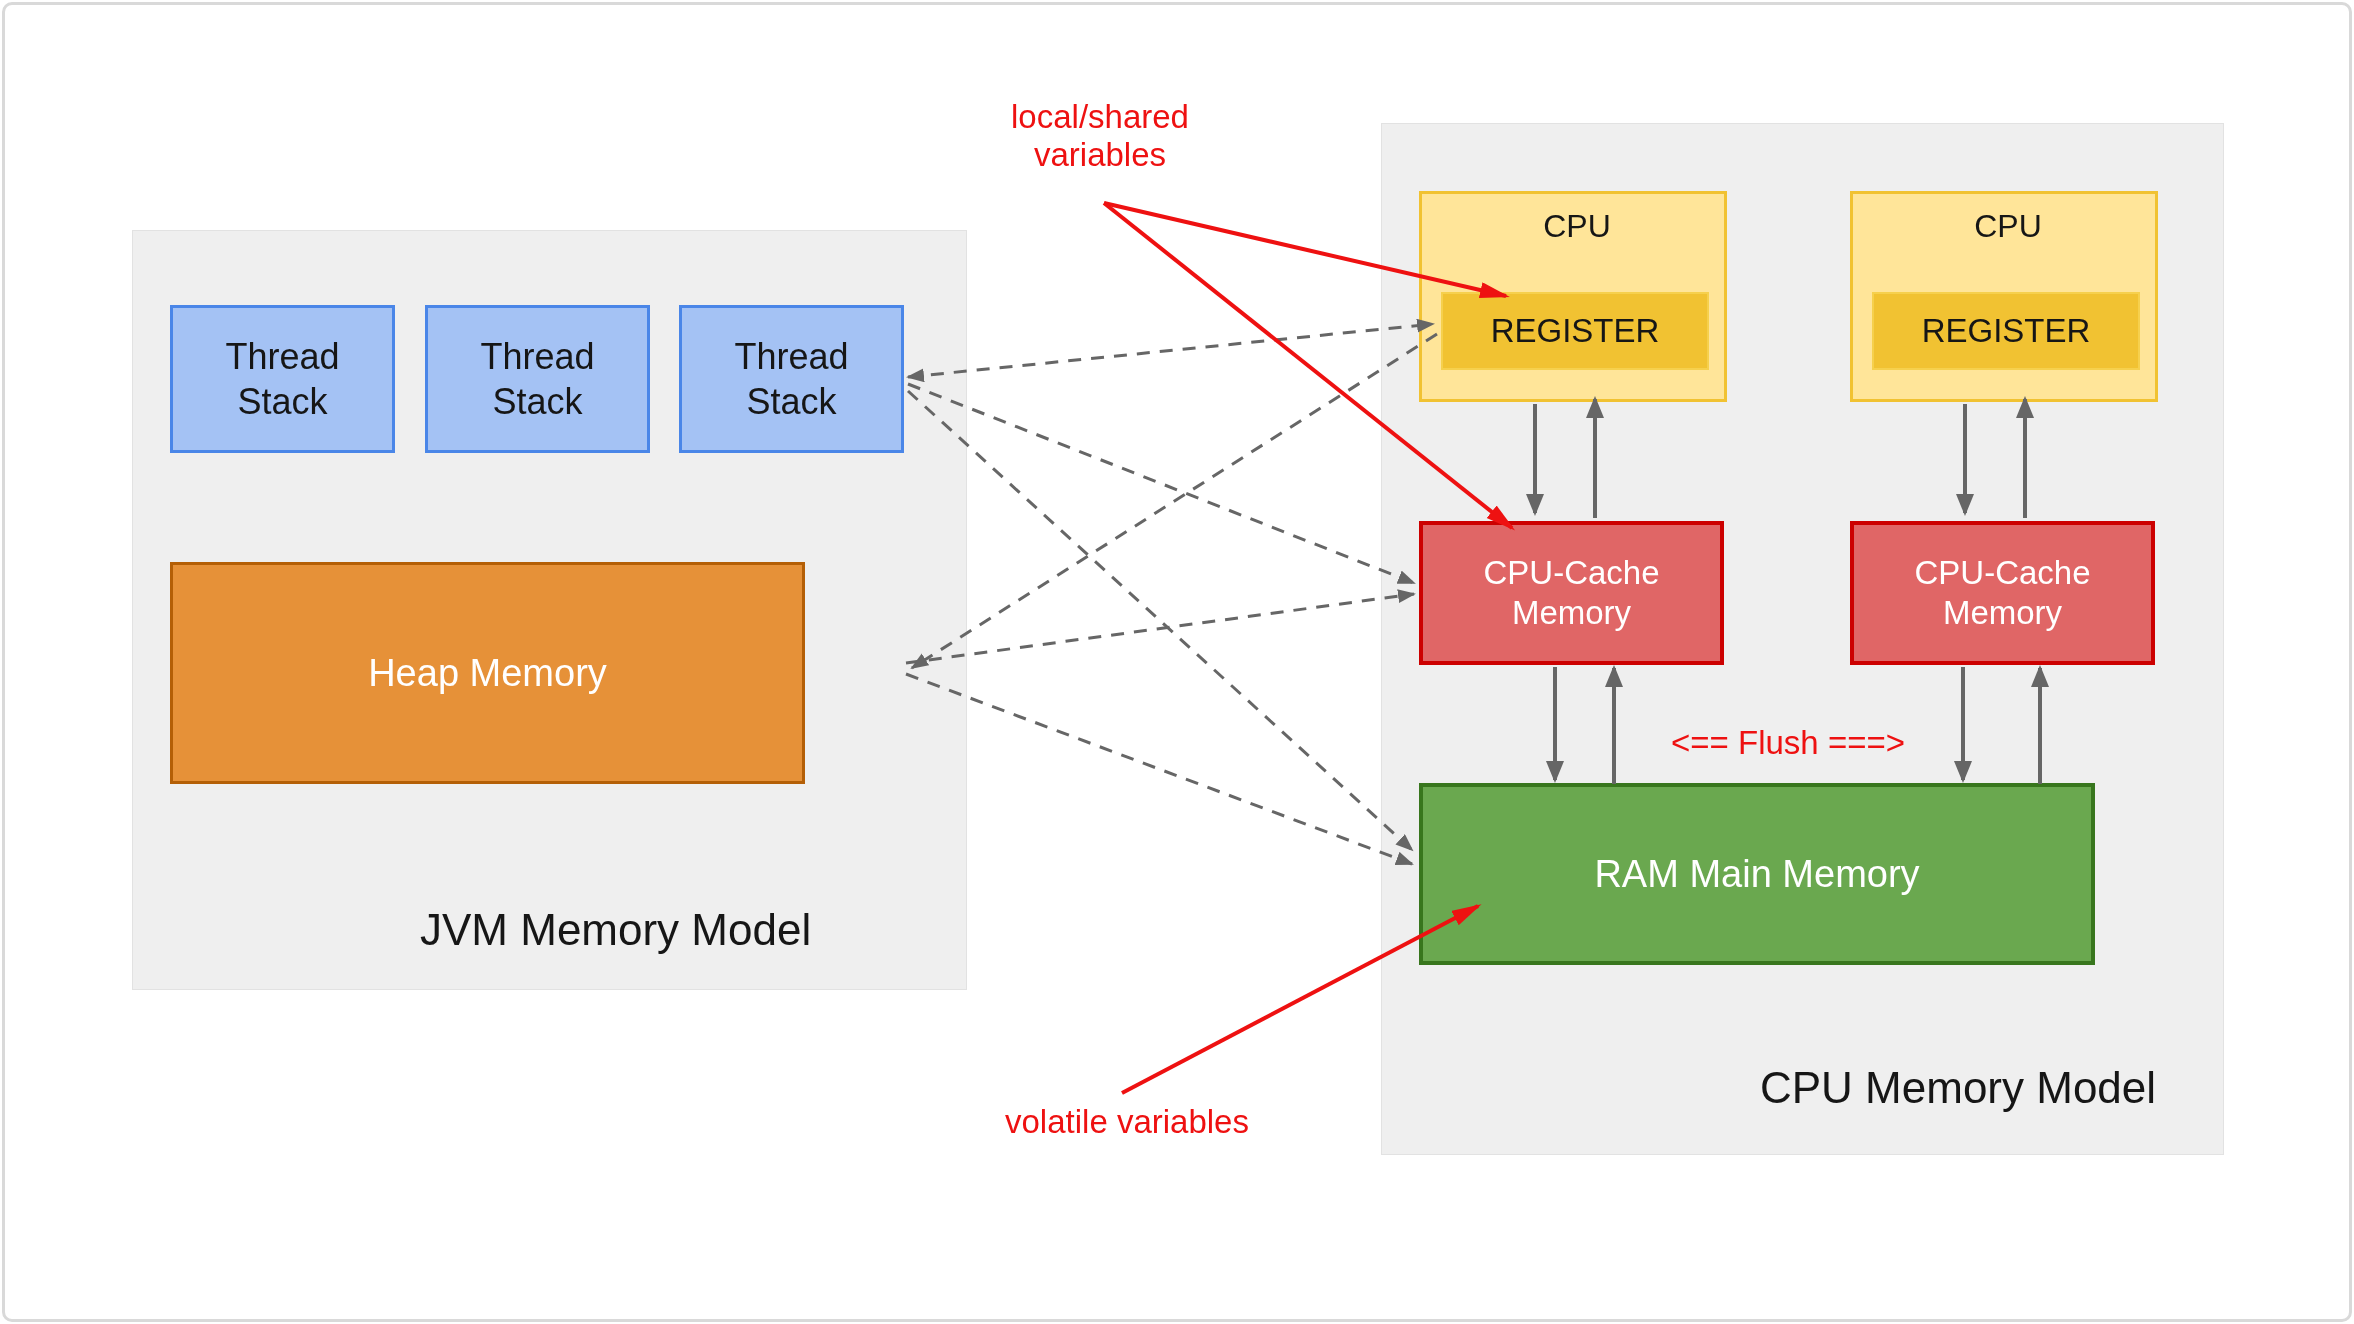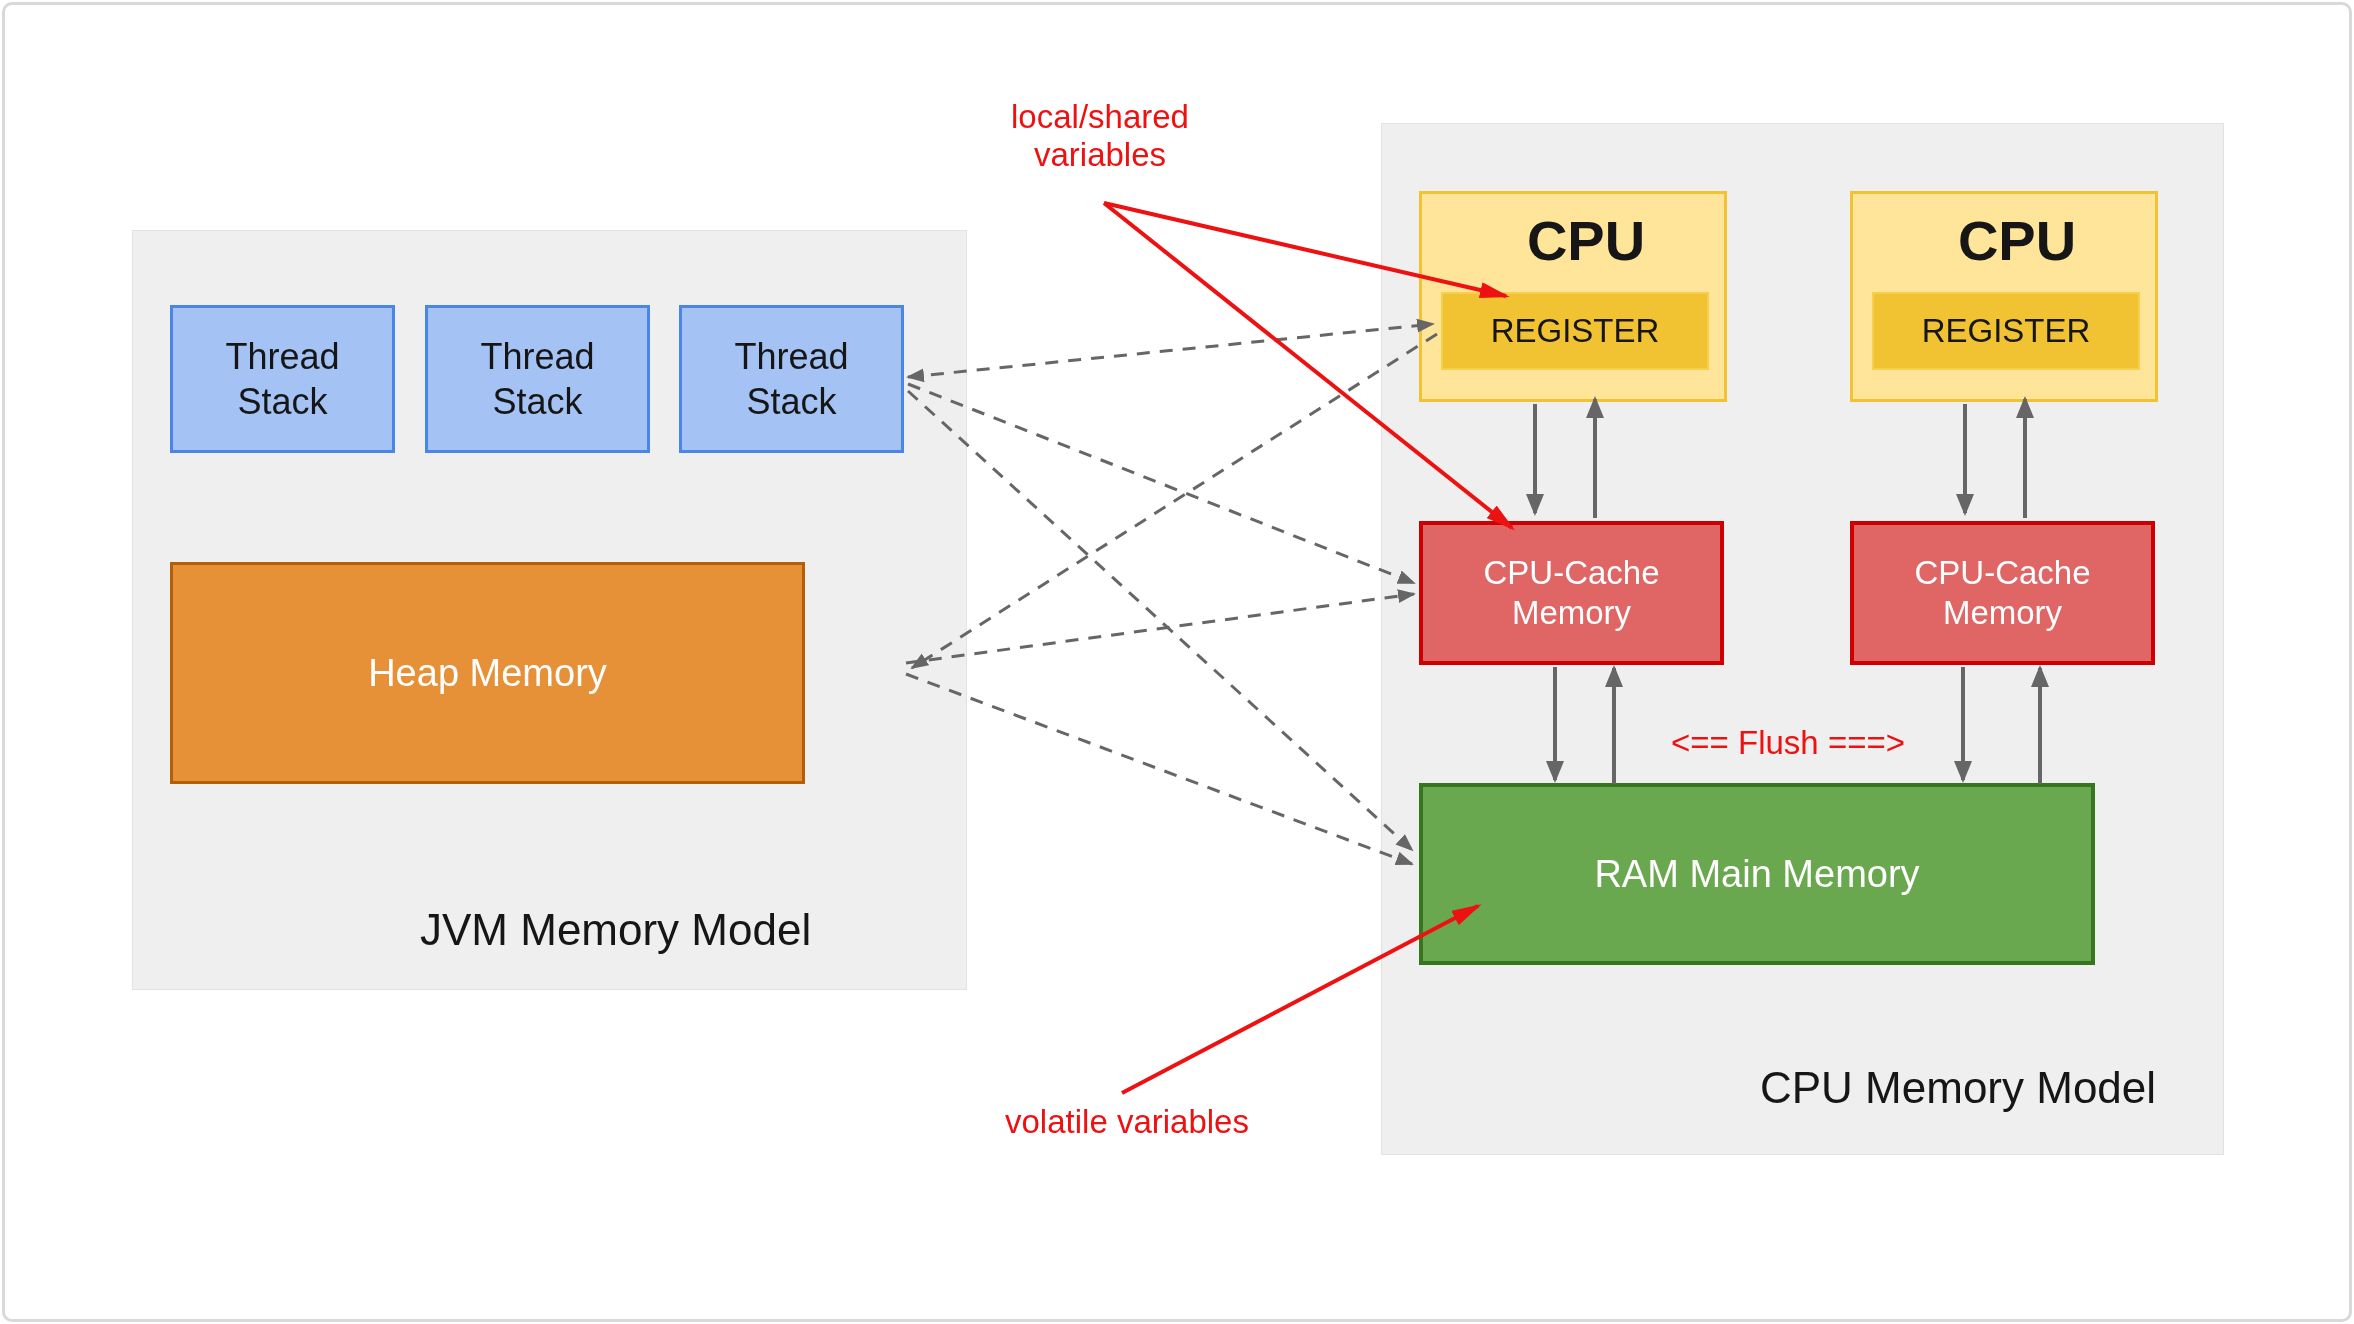--- a/index.html
+++ b/index.html
@@ -8,21 +8,21 @@
   .frame{position:absolute;inset:2px;border:3px solid var(--frame,#d9d9d9);border-radius:10px;pointer-events:none;}
   .panel{position:absolute;background:var(--panel,#efefef);border:1px solid #e2e2e2;}
   .jvm-panel{left:132px;top:230px;width:833px;height:758px;}
   .cpu-panel{left:1381px;top:123px;width:841px;height:1030px;}
   .box{position:absolute;display:flex;align-items:center;justify-content:center;text-align:center;box-sizing:border-box;}
   .ts{width:225px;height:148px;top:305px;background:var(--ts_fill,#a4c2f4);border:3px solid var(--ts_border,#4a86e8);font-size:36px;line-height:1.25;padding:8px 30px;}
   .ts1{left:170px;} .ts2{left:425px;} .ts3{left:679px;}
   .heap{left:170px;top:562px;width:635px;height:222px;background:var(--heap_fill,#e69138);border:3px solid var(--heap_border,#b45f06);color:#fff;font-size:38px;}
   .cpu{top:191px;width:308px;height:211px;background:var(--cpu_fill,#ffe599);border:3px solid var(--cpu_border,#f1c232);}
   .cpu1{left:1419px;} .cpu2{left:1850px;}
-  .cpu-label{position:absolute;top:14px;left:13px;width:100%;text-align:center;font-size:56px;font-weight:bold;}
+  .cpu-label{position:absolute;top:14px;left:4px;width:100%;text-align:center;font-size:32px;}
   .register{position:absolute;left:19px;top:98px;width:264px;height:74px;background:var(--reg_fill,#f1c232);border:2px solid var(--reg_border,#f6d04d);display:flex;align-items:center;justify-content:center;font-size:33px;text-align:center;}
   .cache{top:521px;width:305px;height:144px;background:var(--cache_fill,#e06666);border:4px solid var(--cache_border,#cc0000);color:#fff;font-size:33px;line-height:1.2;padding:0 28px;}
   .cache1{left:1419px;} .cache2{left:1850px;}
   .ram{left:1419px;top:783px;width:676px;height:182px;background:var(--ram_fill,#6aa84f);border:4px solid var(--ram_border,#38761d);color:#fff;font-size:38px;}
   .panel-title{position:absolute;font-size:44px;text-align:left;width:600px;}
   .jvm-title{left:420px;top:905px;}
   .cpu-title{left:1760px;top:1063px;}
   .red-note{position:absolute;color:var(--red,#ee1111);font-size:33px;text-align:center;width:340px;line-height:1.14;white-space:pre-line;}
   .note-local{left:930px;top:98px;}
   .note-volatile{left:957px;top:1103px;}

